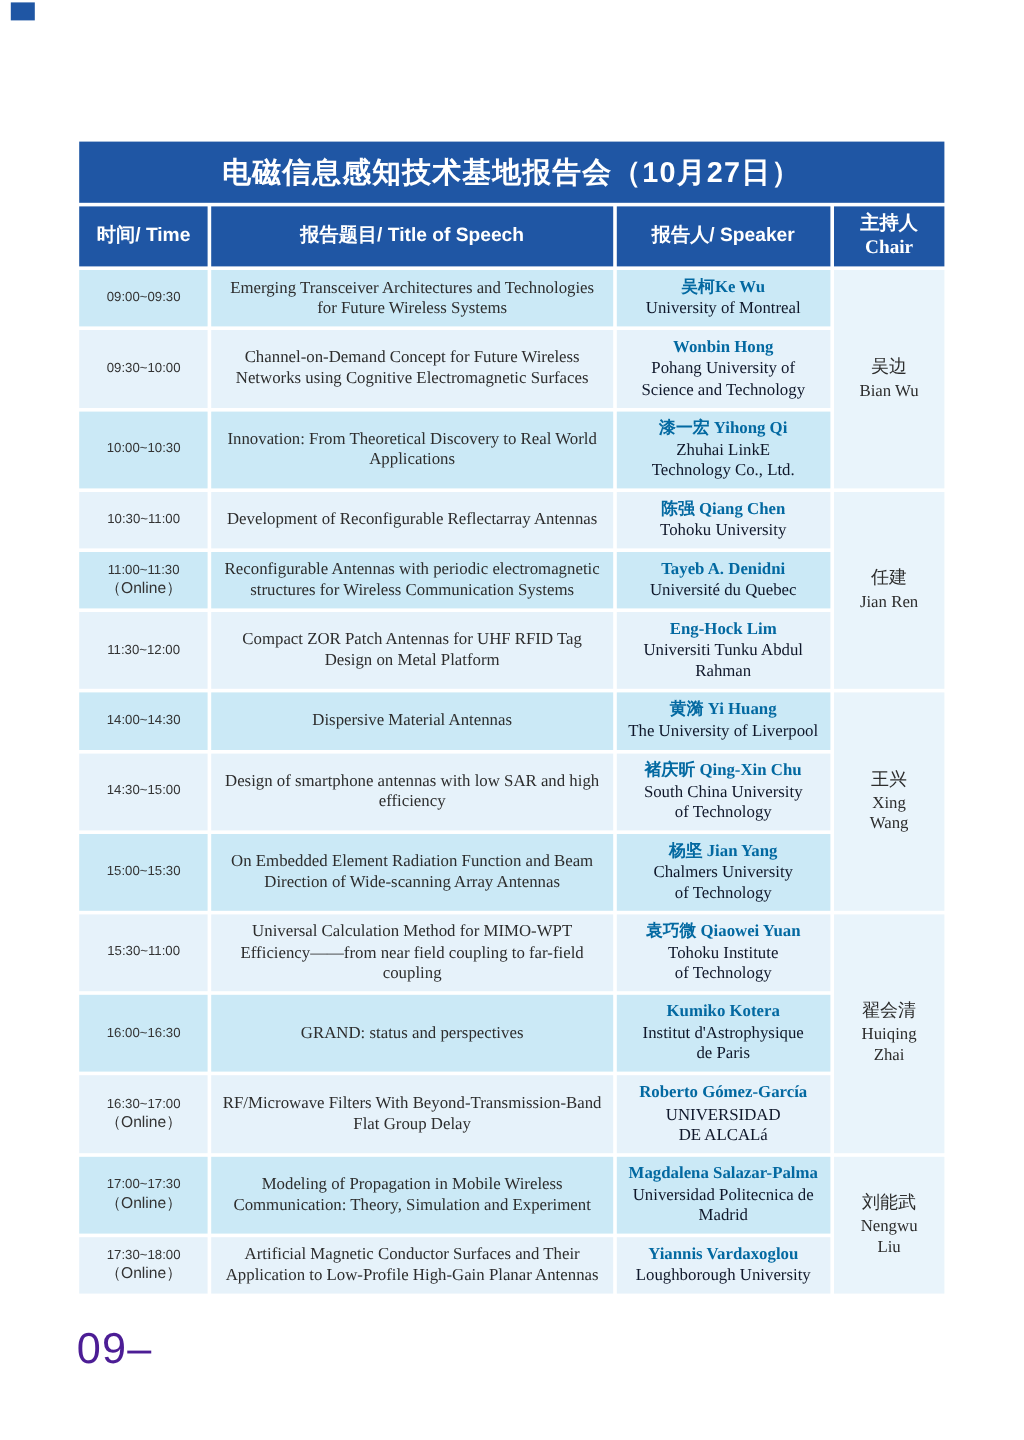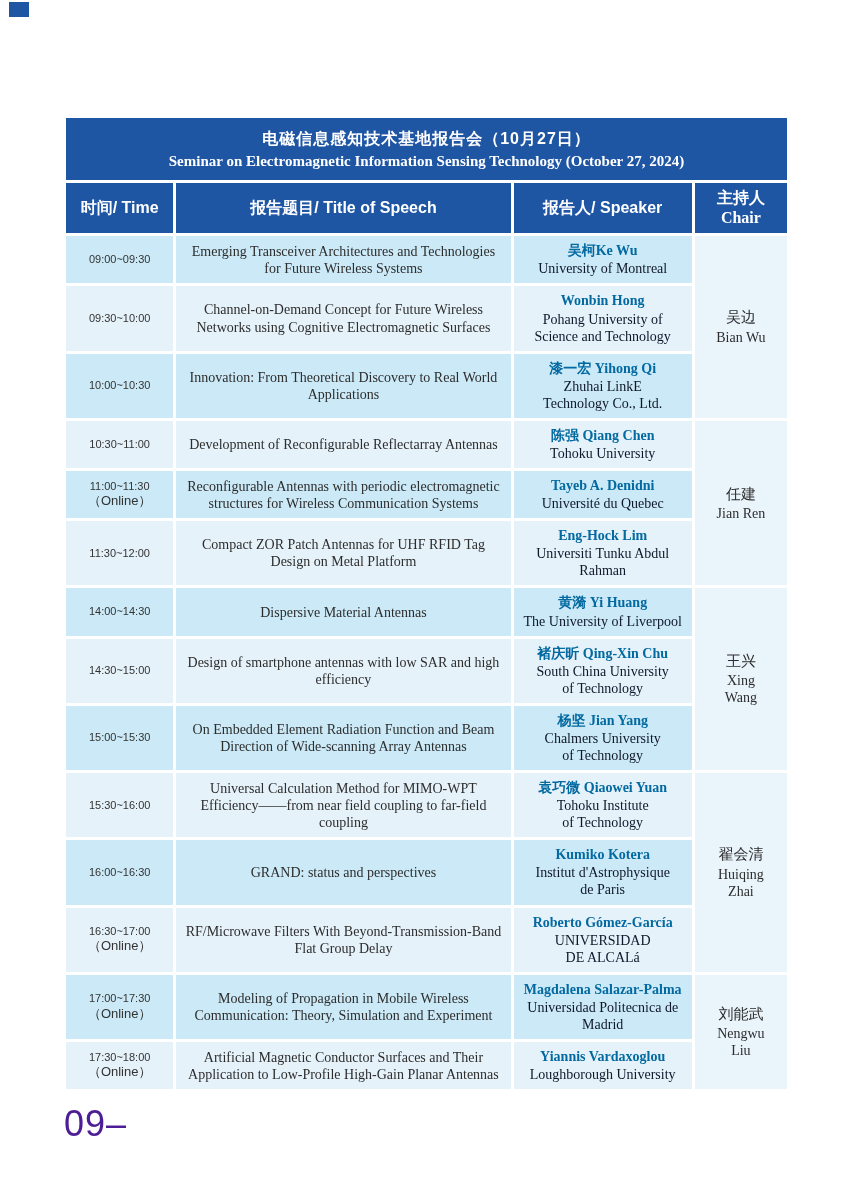--- a/index.html
+++ b/index.html
@@ -12,21 +12,21 @@
   }
   .board{
     position:absolute;left:66px;top:118px;width:721px;
   }
   .board-header{
     background:#1f56a4;color:#ffffff;text-align:center;
     padding:11px 8px 9px 8px;
   }
   .board-title-zh{
     font-family:"Liberation Sans","DejaVu Sans",sans-serif;
-    font-weight:bold;font-size:16px;line-height:1.3;letter-spacing:1px;text-align:center;
+    font-weight:bold;font-size:24px;line-height:1.3;letter-spacing:1px;text-align:center;
   }
   .board-title-en{
     font-family:"Liberation Serif","DejaVu Serif",serif;
     font-weight:bold;font-size:15px;line-height:1.3;margin-top:2px;
   }
   table.schedule{
     border-collapse:separate;border-spacing:3px;
     width:727px;margin-left:-3px;table-layout:fixed;
   }
   col.w-time{width:106px;}
@@ -65,21 +65,20 @@
   }
 </style>
 </head>
 <body>
 
 <div class="corner-mark"></div>
 
 <div class="board">
   <div class="board-header">
     <div class="board-title-zh">电磁信息感知技术基地报告会（10月27日）</div>
-    <div class="board-title-en">Seminar on Electromagnetic Information Sensing Technology (October 27, 2024)</div>
   </div>
 
   <table class="schedule">
     <colgroup>
         <col class="w-time">
         <col class="w-title">
         <col class="w-speaker">
         <col class="w-chair">
       </colgroup>
     <thead>
@@ -206,21 +205,21 @@
           </td>
         <td class="bg t-title">On Embedded Element Radiation Function and Beam Direction of Wide-scanning Array Antennas</td>
         <td class="bg">
             <div class="sp-name">杨坚 Jian Yang</div>
             <div class="sp-org">Chalmers University
 of Technology</div>
           </td>
       </tr>
       <tr>
         <td class="bg">
-            <div class="t-time">15:30~16:00</div>
+            <div class="t-time">15:30~11:00</div>
             <div class="t-note"></div>
           </td>
         <td class="bg t-title">Universal Calculation Method for MIMO-WPT Efficiency——from near field coupling to far-field coupling</td>
         <td class="bg">
             <div class="sp-name">袁巧微 Qiaowei Yuan</div>
             <div class="sp-org">Tohoku Institute
 of Technology</div>
           </td>
         <td class="c-chair" rowspan="3">
             <div class="ch-zh">翟会清</div>

